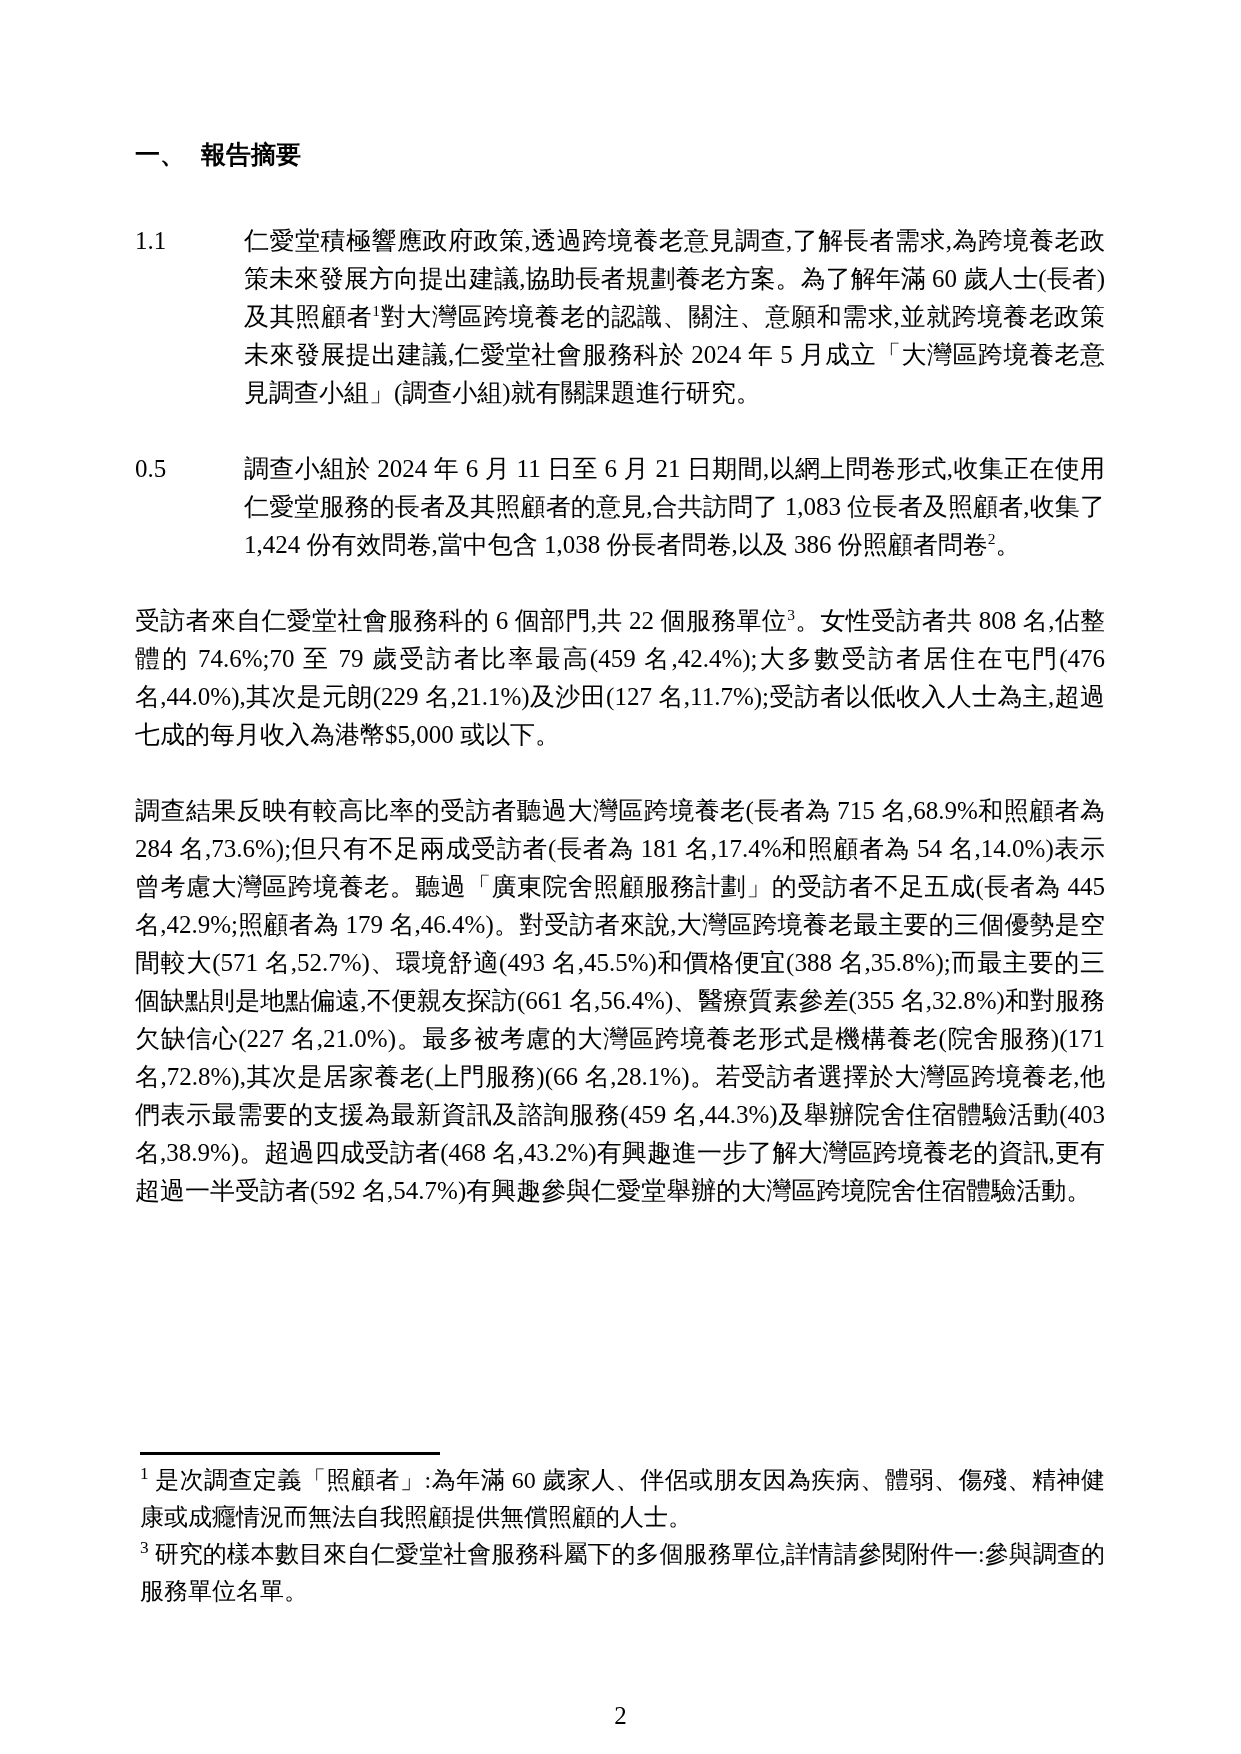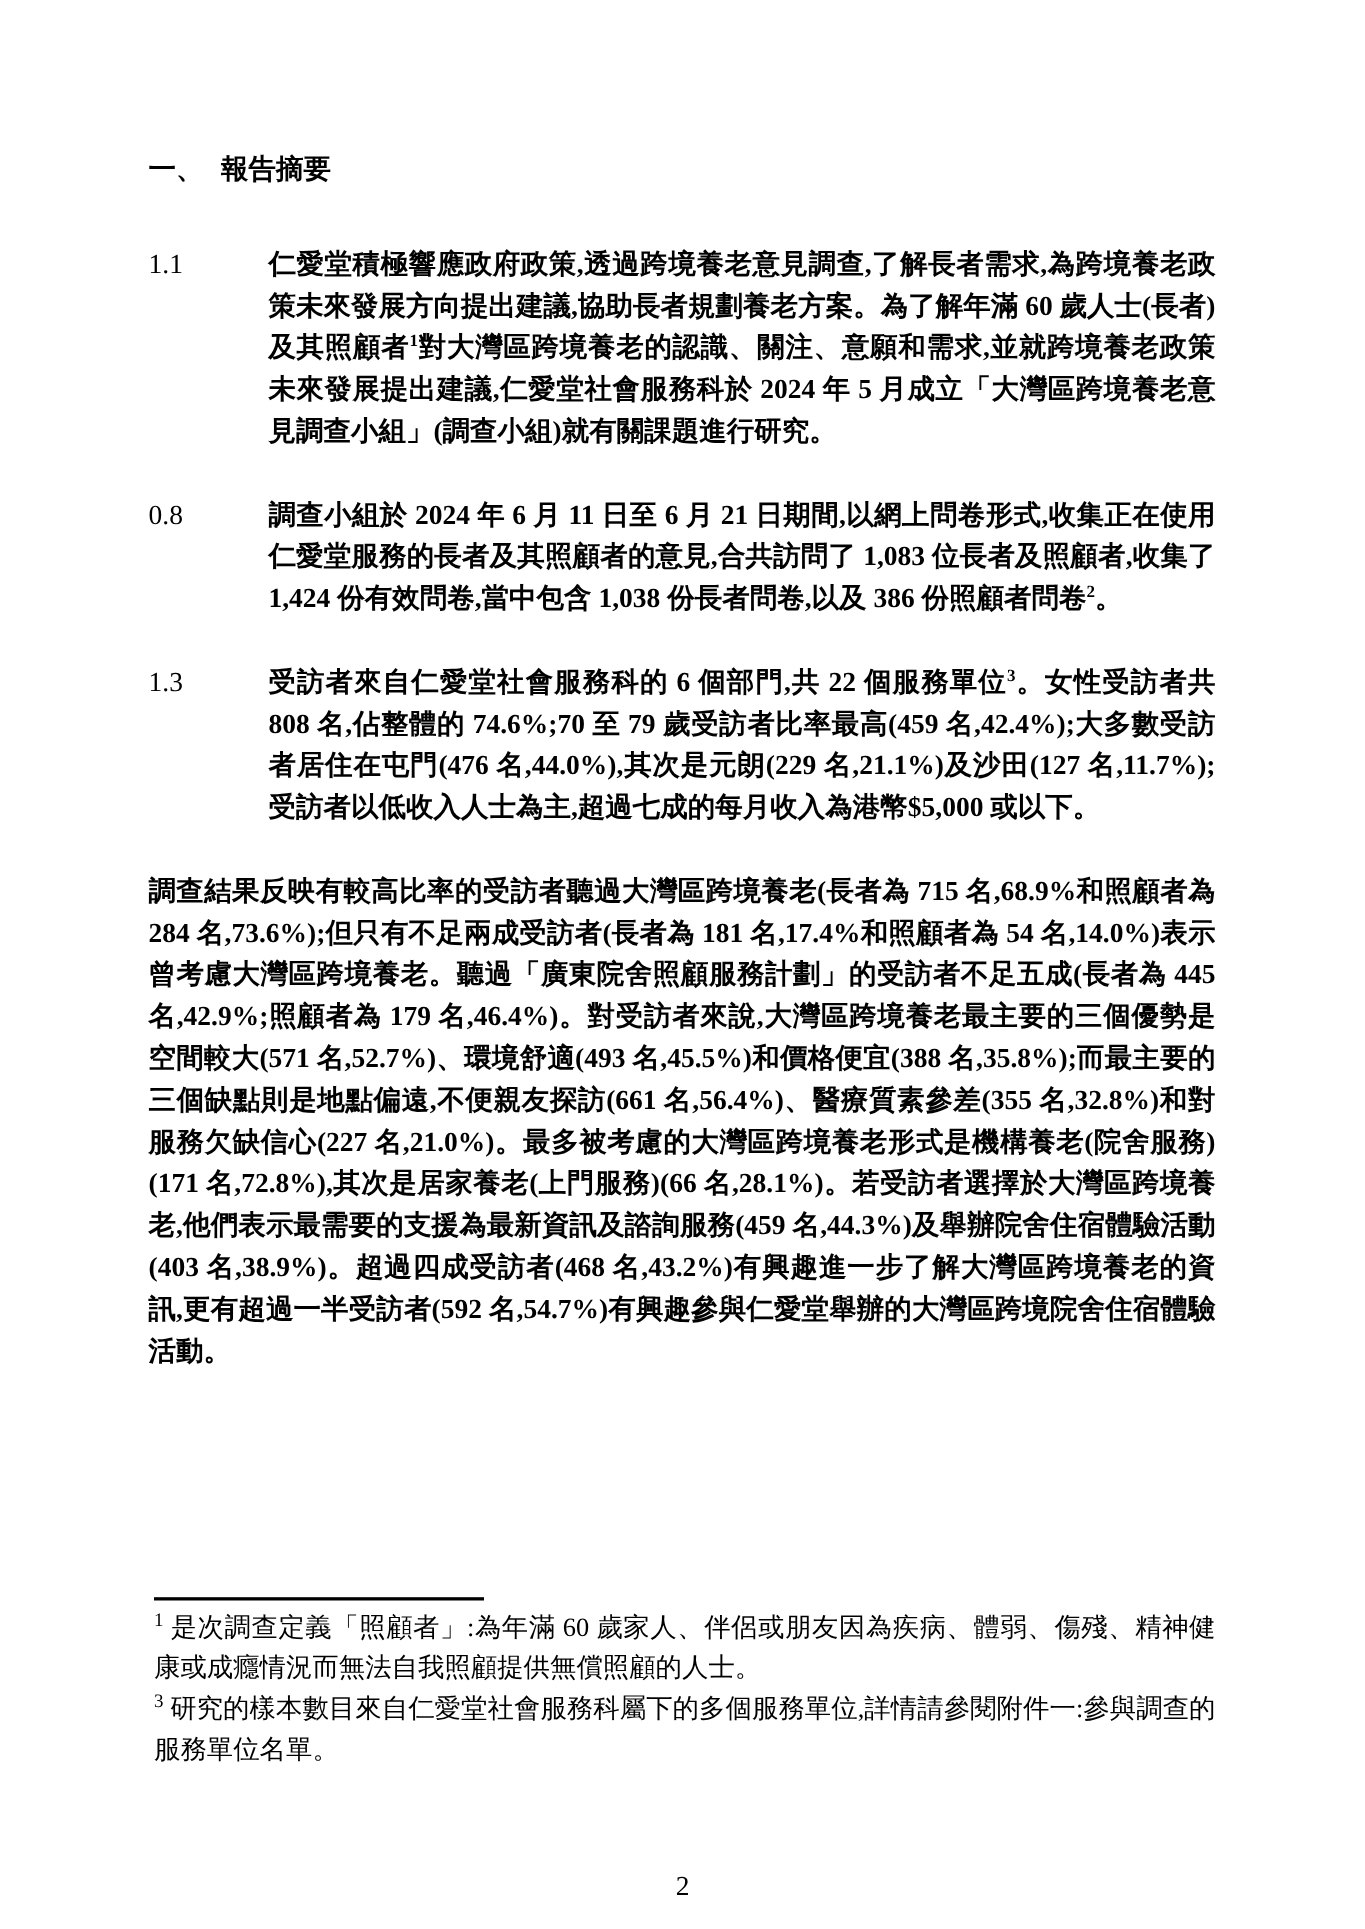--- a/index.html
+++ b/index.html
@@ -39,21 +39,20 @@
     margin-bottom: 38px;
     gap: 43px;
   }
   .para-num {
     width: 66px;
     flex-shrink: 0;
   }
   .para-body {
     flex: 1;
     text-align: justify;
-    font-weight: bold;
   }
   sup.fnref {
     font-size: 0.62em;
     vertical-align: super;
     line-height: 0;
   }
   .footnotes {
     position: absolute;
     left: 140px;
     top: 1452px;
@@ -97,26 +96,25 @@
       <span class="heading-num">一、</span>
       <span class="heading-title">報告摘要</span>
     </div>
 
     <div class="para">
       <span class="para-num">1.1</span>
       <span class="para-body"><span>仁愛堂積極響應政府政策,透過跨境養老意見調查,了解長者需求,為跨境養老政策未來發展方向提出建議,協助長者規劃養老方案。為了解年滿 60 歲人士(長者)及其照顧者</span><sup class="fnref">1</sup><span>對大灣區跨境養老的認識、關注、意願和需求,並就跨境養老政策未來發展提出建議,仁愛堂社會服務科於 2024 年 5 月成立「大灣區跨境養老意見調查小組」(調查小組)就有關課題進行研究。</span></span>
     </div>
 
     <div class="para">
-      <span class="para-num">0.8</span>
+      <span class="para-num">0.5</span>
       <span class="para-body"><span>調查小組於 2024 年 6 月 11 日至 6 月 21 日期間,以網上問卷形式,收集正在使用仁愛堂服務的長者及其照顧者的意見,合共訪問了 1,083 位長者及照顧者,收集了 1,424 份有效問卷,當中包含 1,038 份長者問卷,以及 386 份照顧者問卷</span><sup class="fnref">2</sup><span>。</span></span>
     </div>
 
     <div class="para">
-      <span class="para-num">1.3</span>
       <span class="para-body"><span>受訪者來自仁愛堂社會服務科的 6 個部門,共 22 個服務單位</span><sup class="fnref">3</sup><span>。女性受訪者共 808 名,佔整體的 74.6%;70 至 79 歲受訪者比率最高(459 名,42.4%);大多數受訪者居住在屯門(476 名,44.0%),其次是元朗(229 名,21.1%)及沙田(127 名,11.7%);受訪者以低收入人士為主,超過七成的每月收入為港幣$5,000 或以下。</span></span>
     </div>
 
     <div class="para">
       <span class="para-body"><span>調查結果反映有較高比率的受訪者聽過大灣區跨境養老(長者為 715 名,68.9%和照顧者為 284 名,73.6%);但只有不足兩成受訪者(長者為 181 名,17.4%和照顧者為 54 名,14.0%)表示曾考慮大灣區跨境養老。聽過「廣東院舍照顧服務計劃」的受訪者不足五成(長者為 445 名,42.9%;照顧者為 179 名,46.4%)。對受訪者來說,大灣區跨境養老最主要的三個優勢是空間較大(571 名,52.7%)、環境舒適(493 名,45.5%)和價格便宜(388 名,35.8%);而最主要的三個缺點則是地點偏遠,不便親友探訪(661 名,56.4%)、醫療質素參差(355 名,32.8%)和對服務欠缺信心(227 名,21.0%)。最多被考慮的大灣區跨境養老形式是機構養老(院舍服務)(171 名,72.8%),其次是居家養老(上門服務)(66 名,28.1%)。若受訪者選擇於大灣區跨境養老,他們表示最需要的支援為最新資訊及諮詢服務(459 名,44.3%)及舉辦院舍住宿體驗活動(403 名,38.9%)。超過四成受訪者(468 名,43.2%)有興趣進一步了解大灣區跨境養老的資訊,更有超過一半受訪者(592 名,54.7%)有興趣參與仁愛堂舉辦的大灣區跨境院舍住宿體驗活動。</span></span>
     </div>
 
   </div>
 
   <div class="footnotes">

